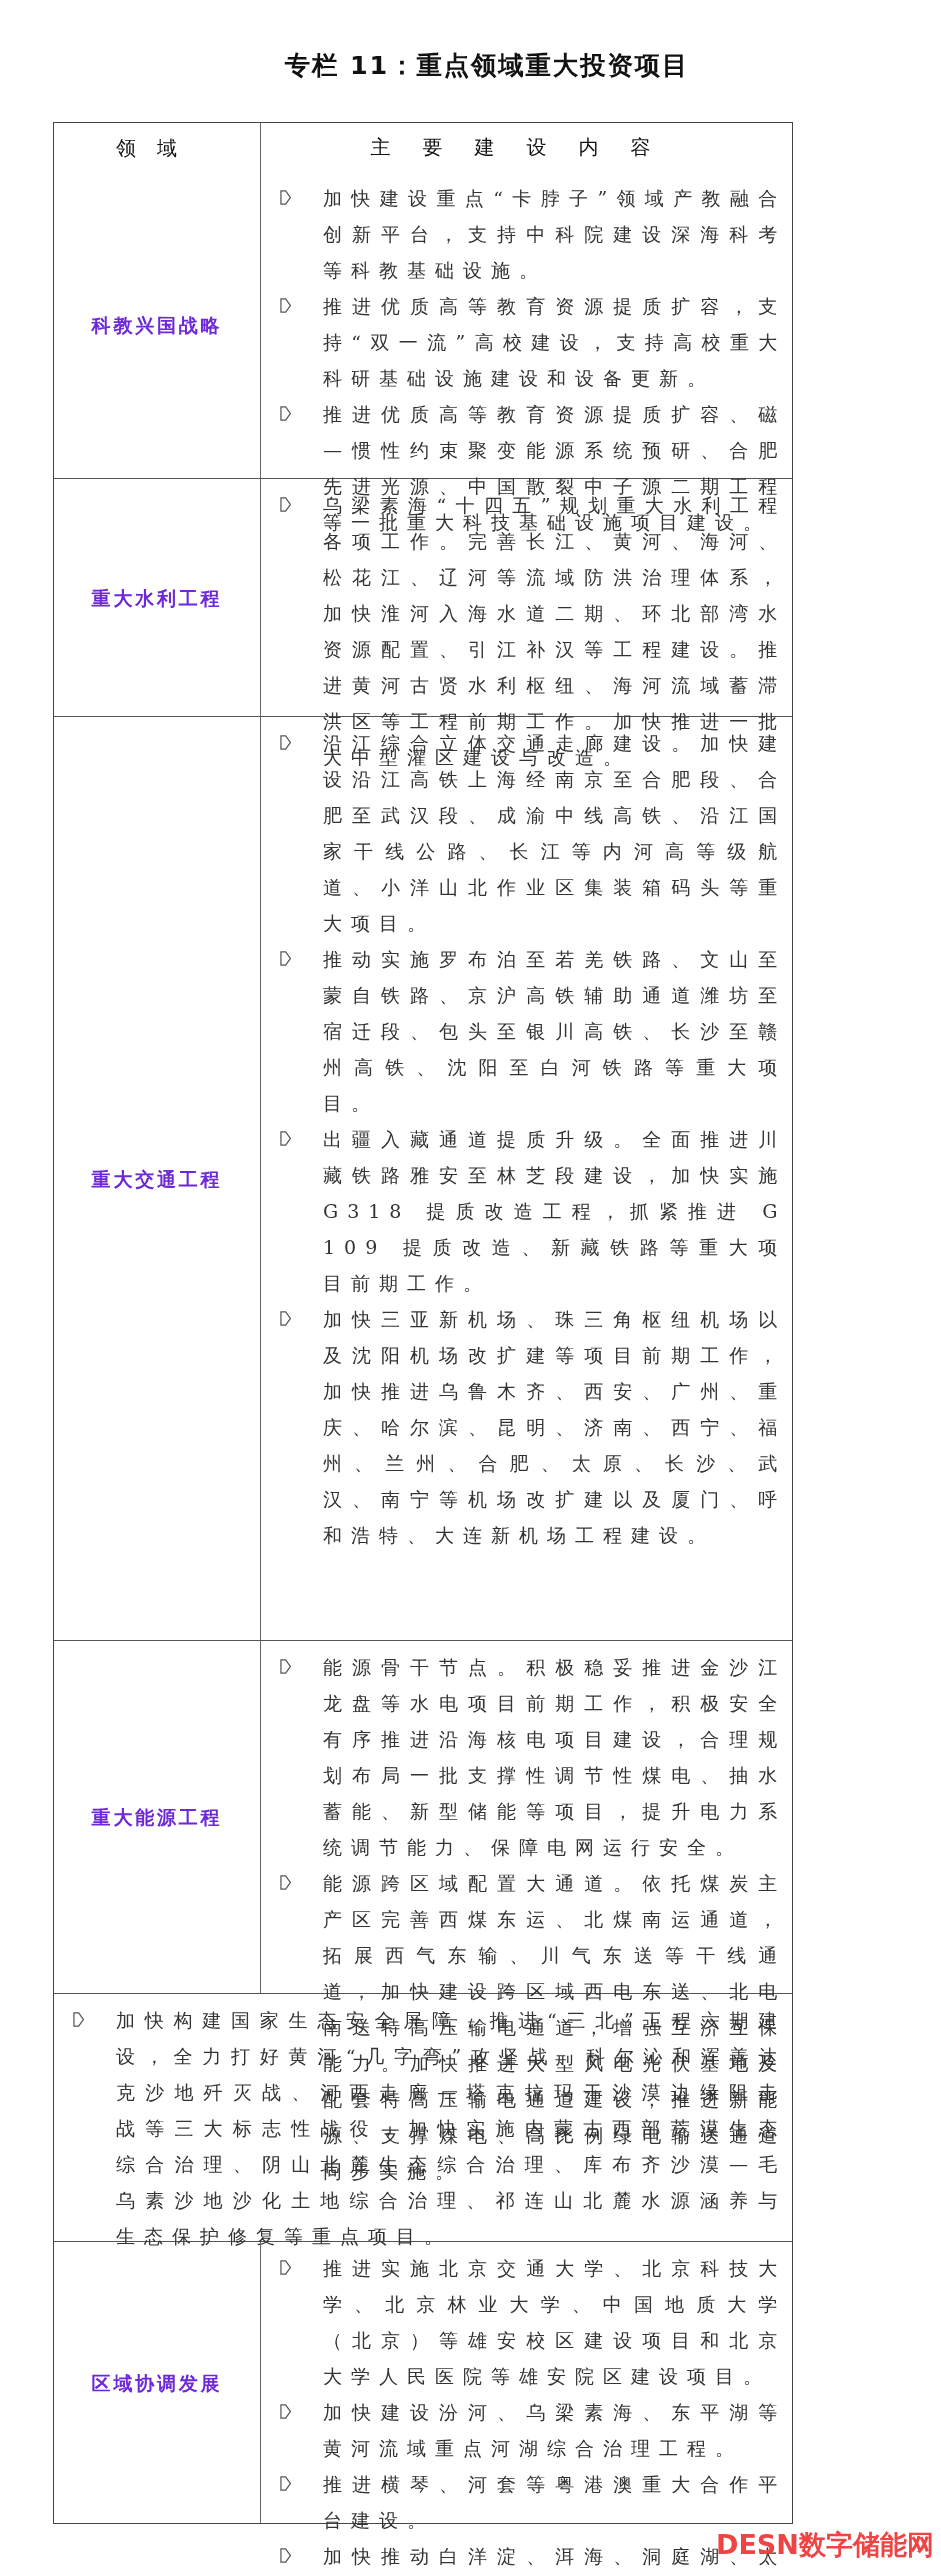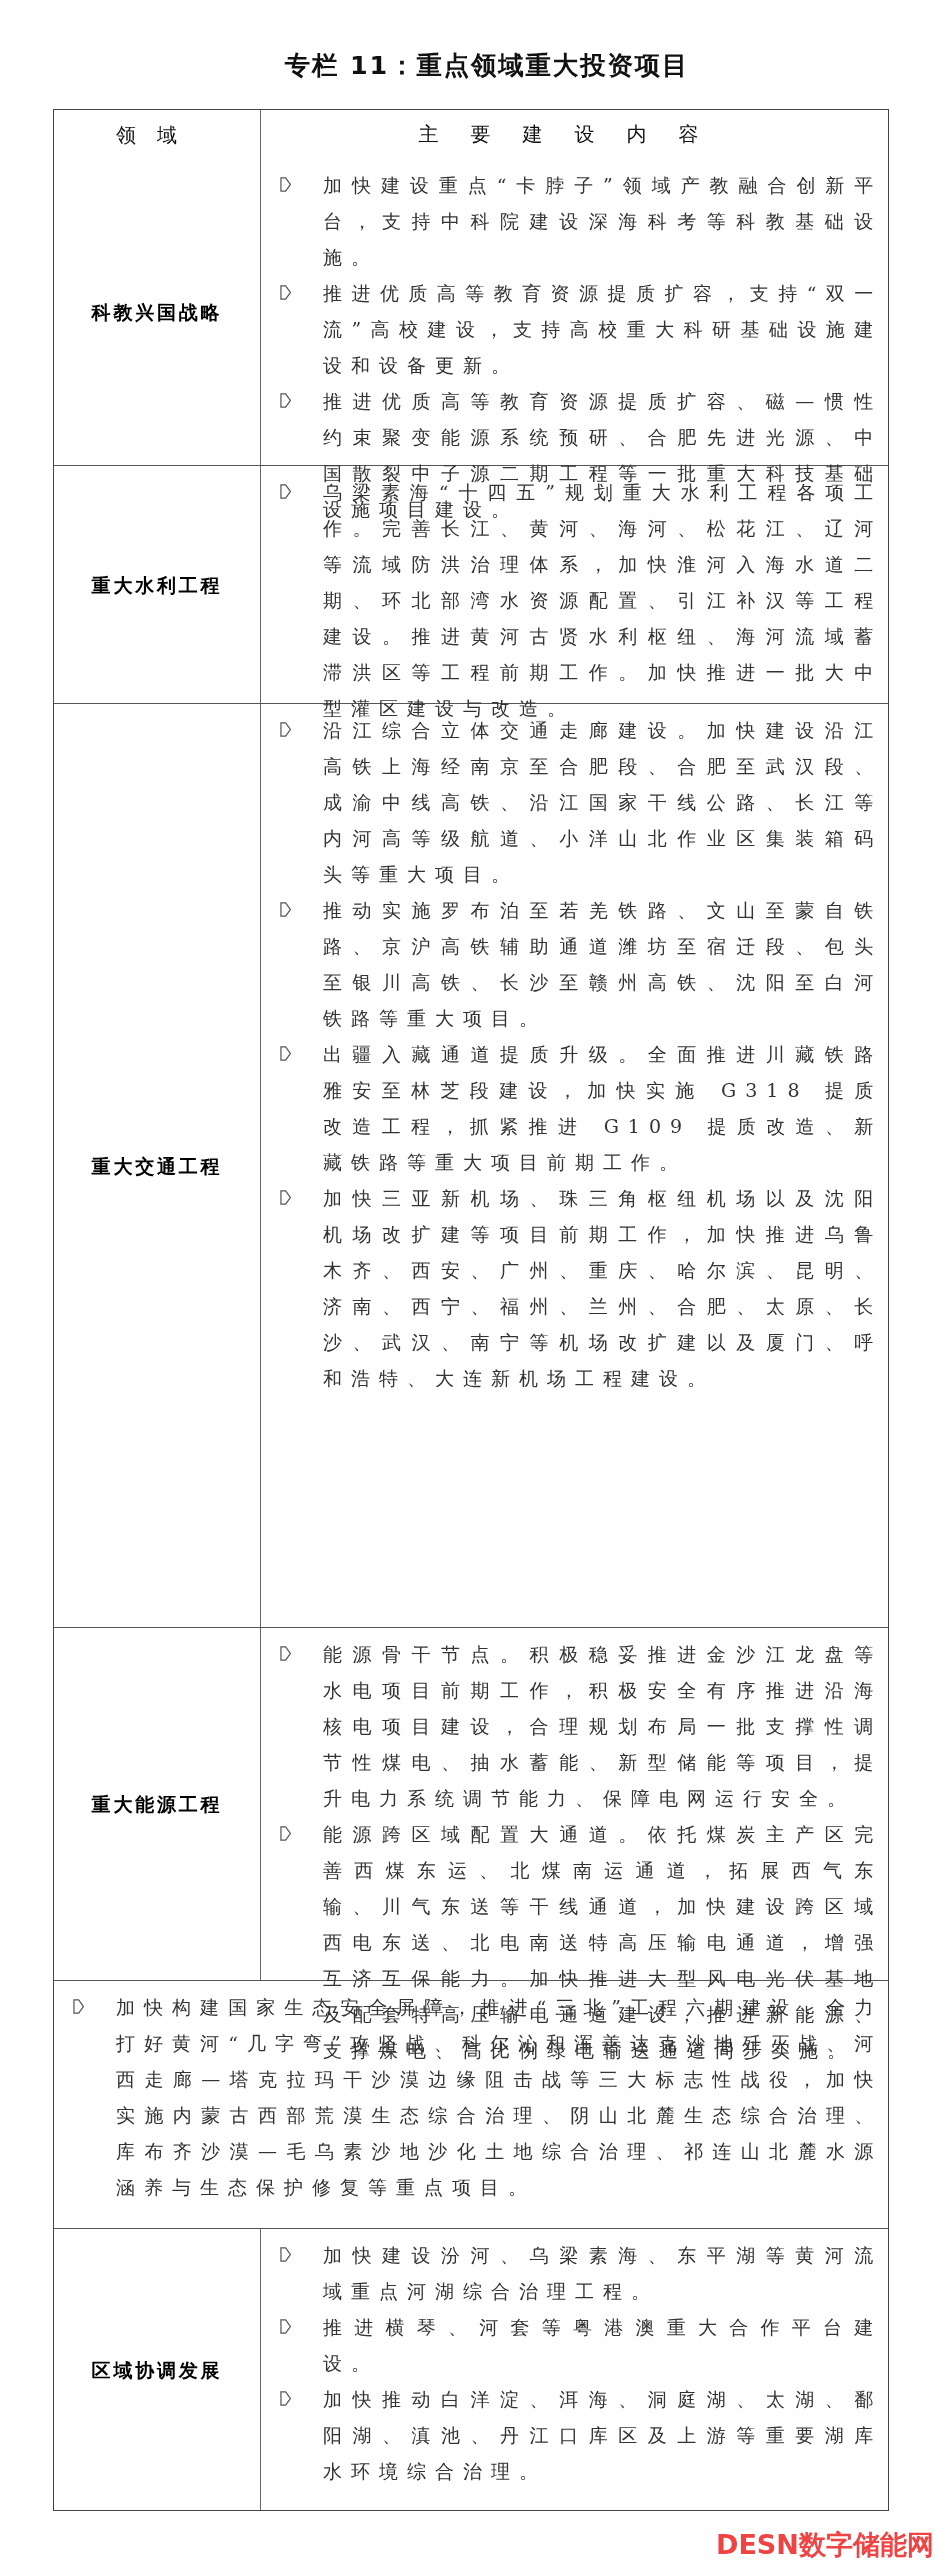--- a/index.html
+++ b/index.html
@@ -23,22 +23,22 @@
       text-align: center;
       font-family: "DejaVu Sans", "Liberation Sans", sans-serif;
       font-weight: bold;
       font-size: 25.4px;
       letter-spacing: 1.9px;
       color: #111;
     }
     .tbl {
       position: absolute;
       left: 53px;
-      top: 109px;
-      width: 836px;
+      top: 122px;
+      width: 740px;
       border: 1.9px solid #444;
       box-sizing: border-box;
     }
     .row {
       display: flex;
       border-top: 1.9px solid #555;
       box-sizing: border-box;
     }
     .row.thin { border-top-width: 1.4px; }
     .row:first-child { border-top: none; }
@@ -49,21 +49,21 @@
       box-sizing: border-box;
       display: flex;
       align-items: center;
       justify-content: center;
       text-align: center;
       font-family: "DejaVu Sans", "Liberation Sans", sans-serif;
       font-size: 19px;
       font-weight: bold;
       letter-spacing: 2.8px;
       line-height: 32px;
-      color: #000000;
+      color: #6d28d9;
       white-space: pre-line;
     }
     .cell-right {
       flex: 1 1 auto;
       box-sizing: border-box;
       padding: 7.5px 5.7px 9.4px 19px;
     }
     .header .cell-left, .header .cell-right {
       height: 49px;
       display: flex;
@@ -230,20 +230,28 @@
         </div>
   </div><div class="row thin" style="height: 282px;">
     <div class="cell-left">区域协调发展</div>
     <div class="cell-right">
           <div class="item">
     <span class="bullet">
       <svg width="11.3" height="19" viewBox="0 0 12 20">
         <path d="M1 3 L6 3 L11 10 L6 17 L1 17 Z" fill="none" stroke="#555" stroke-width="1.3"></path>
       </svg>
     </span>
+    <span class="item-text">推进实施北京交通大学、北京科技大学、北京林业大学、中国地质大学（北京）等雄安校区建设项目和北京大学人民医院等雄安院区建设项目。</span>
+  </div>
+          <div class="item">
+    <span class="bullet">
+      <svg width="11.3" height="19" viewBox="0 0 12 20">
+        <path d="M1 3 L6 3 L11 10 L6 17 L1 17 Z" fill="none" stroke="#555" stroke-width="1.3"></path>
+      </svg>
+    </span>
     <span class="item-text">加快建设汾河、乌梁素海、东平湖等黄河流域重点河湖综合治理工程。</span>
   </div>
           <div class="item">
     <span class="bullet">
       <svg width="11.3" height="19" viewBox="0 0 12 20">
         <path d="M1 3 L6 3 L11 10 L6 17 L1 17 Z" fill="none" stroke="#555" stroke-width="1.3"></path>
       </svg>
     </span>
     <span class="item-text">推进横琴、河套等粤港澳重大合作平台建设。</span>
   </div>

